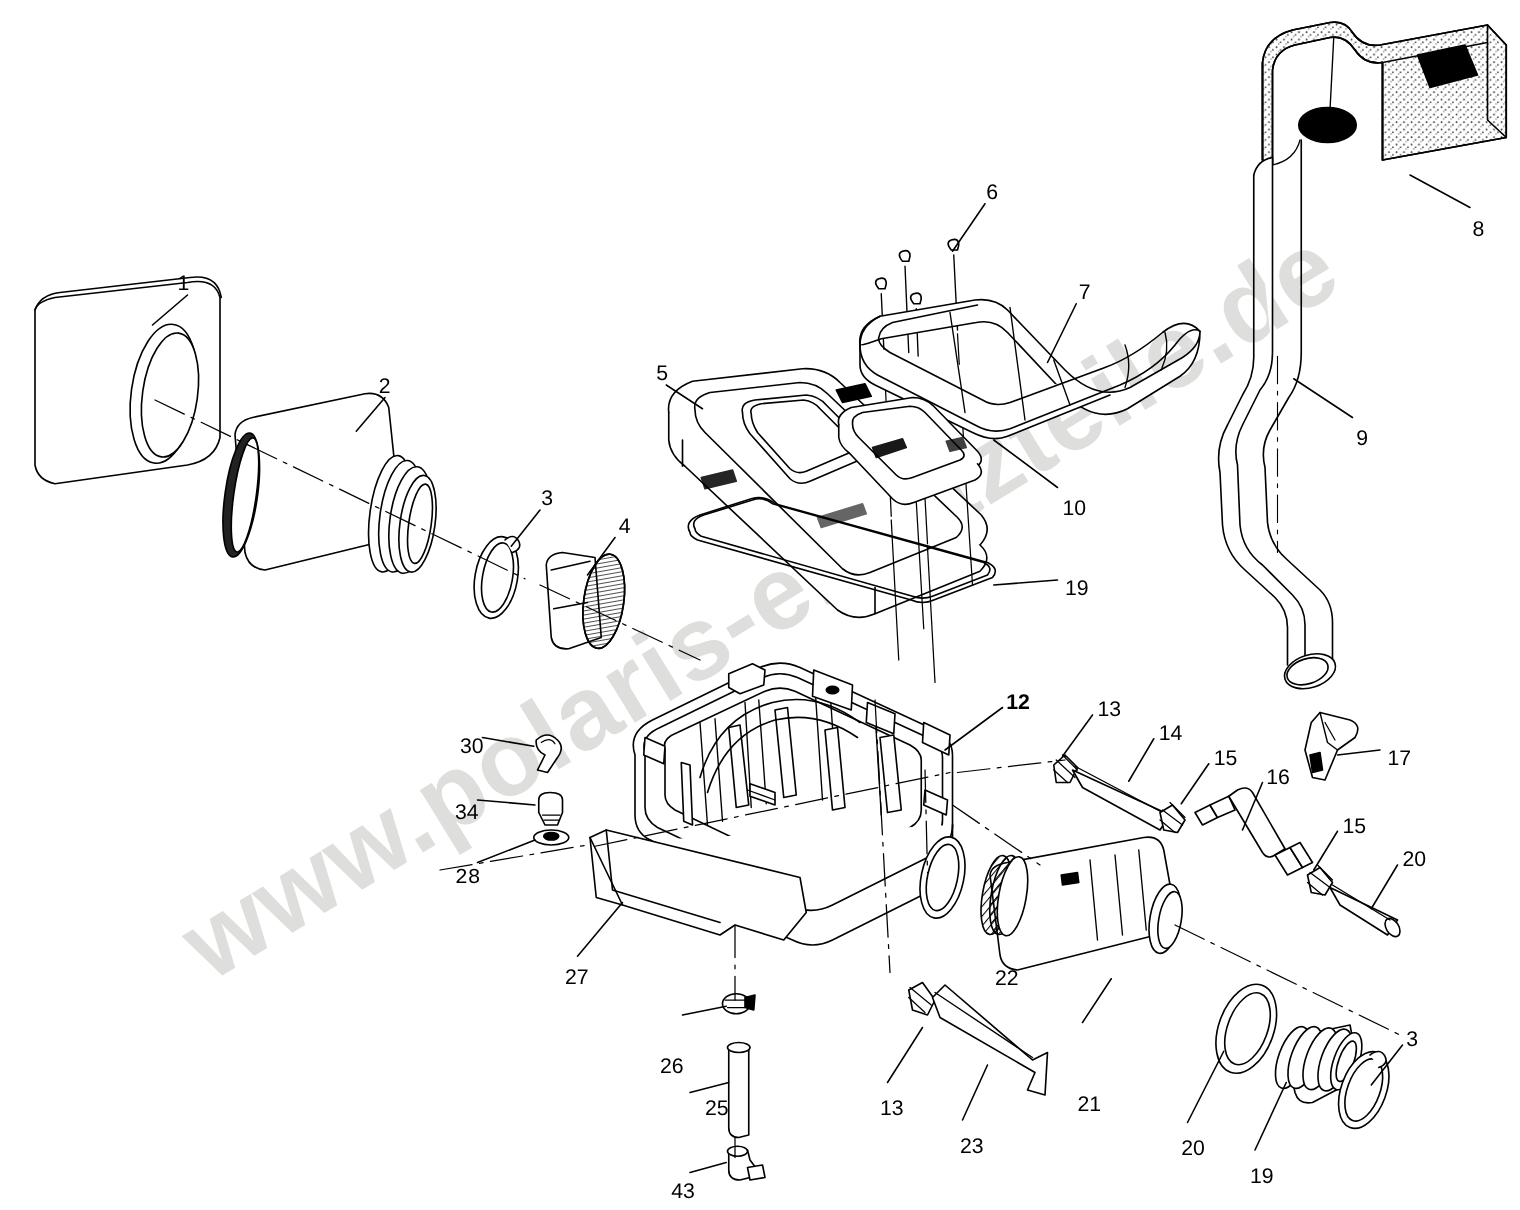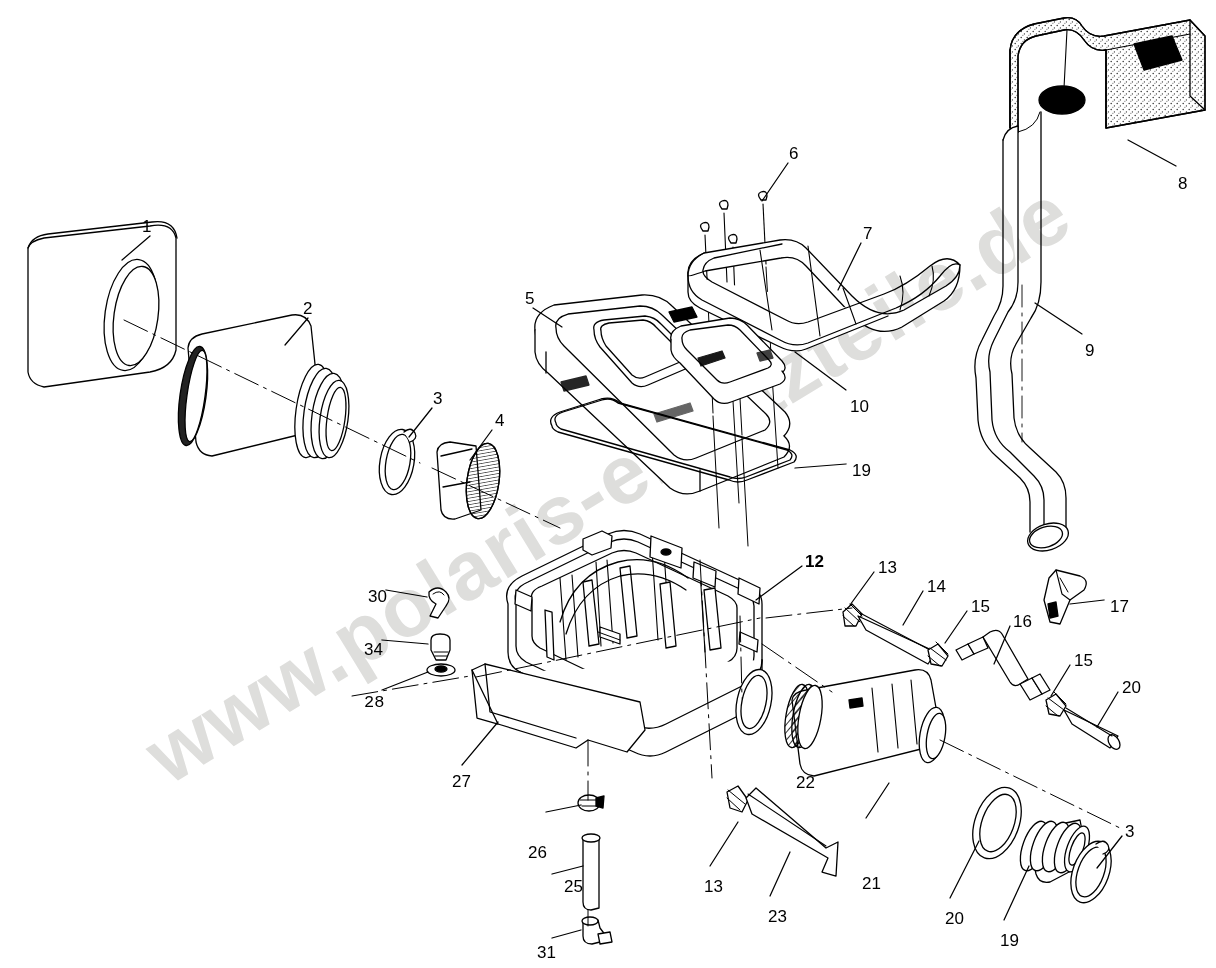--- a/index.html
+++ b/index.html
@@ -428,21 +428,21 @@
   <span class="callout-label" style="left:1110px; top:598px;text-align:center;">17</span>
   <span class="callout-label" style="left:1074px; top:652px;">15</span>
   <span class="callout-label" style="left:1122px; top:679px;">20</span>
   <span class="callout-label" style="left:1000px; top:932px;">19</span>
   <span class="callout-label" style="left:945px; top:910px;">20</span>
   <span class="callout-label" style="left:1125px; top:823px;">3</span>
   <span class="callout-label" style="left:862px; top:875px;text-align:right;">21</span>
   <span class="callout-label" style="left:786px; top:774px;margin-left:10px;">22</span>
   <span class="callout-label" style="left:704px; top:878px;">13</span>
   <span class="callout-label" style="left:768px; top:908px;">23</span>
-  <span class="callout-label" style="left:537px; top:944px;">31</span>
+  <span class="callout-label" style="left:537px; top:944px;">43</span>
   <span class="callout-label" style="left:547px; top:878px;margin-left:17px;">25</span>
   <span class="callout-label" style="left:528px; top:816px;margin-top:28px;">26</span>
   <span class="callout-label" style="left:452px; top:773px;">27</span>
   <span class="callout-label" style="left:364px; top:694px;font-family:Liberation Mono, monospace;">28</span>
   <span class="callout-label" style="left:364px; top:641px;">34</span>
   <span class="callout-label" style="left:368px; top:588px;">30</span>
 
 </div>
 
 </body></html>

